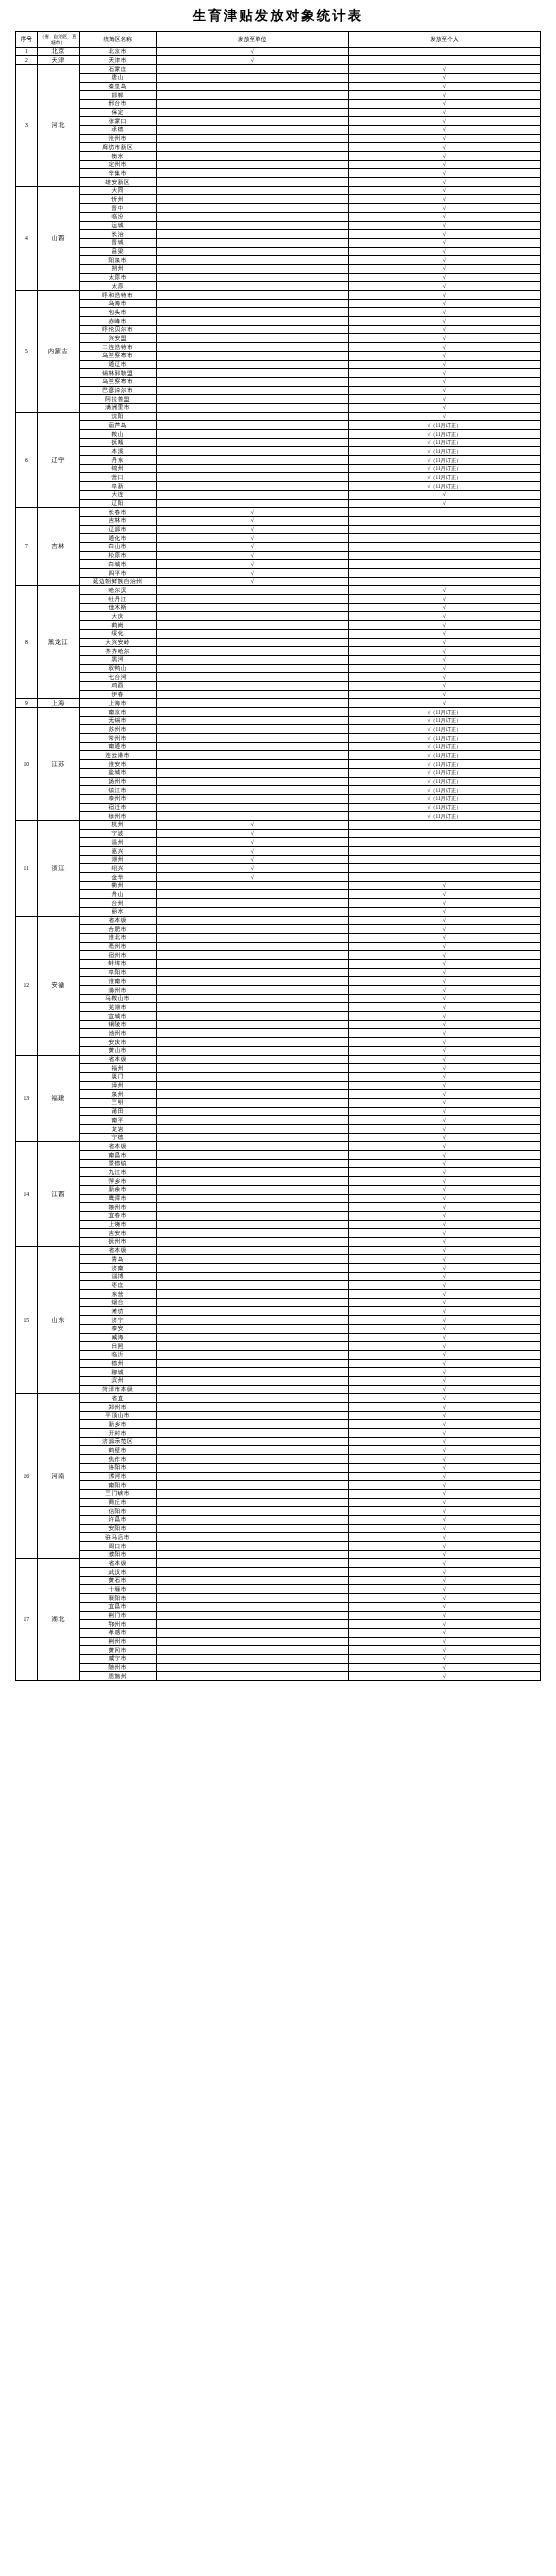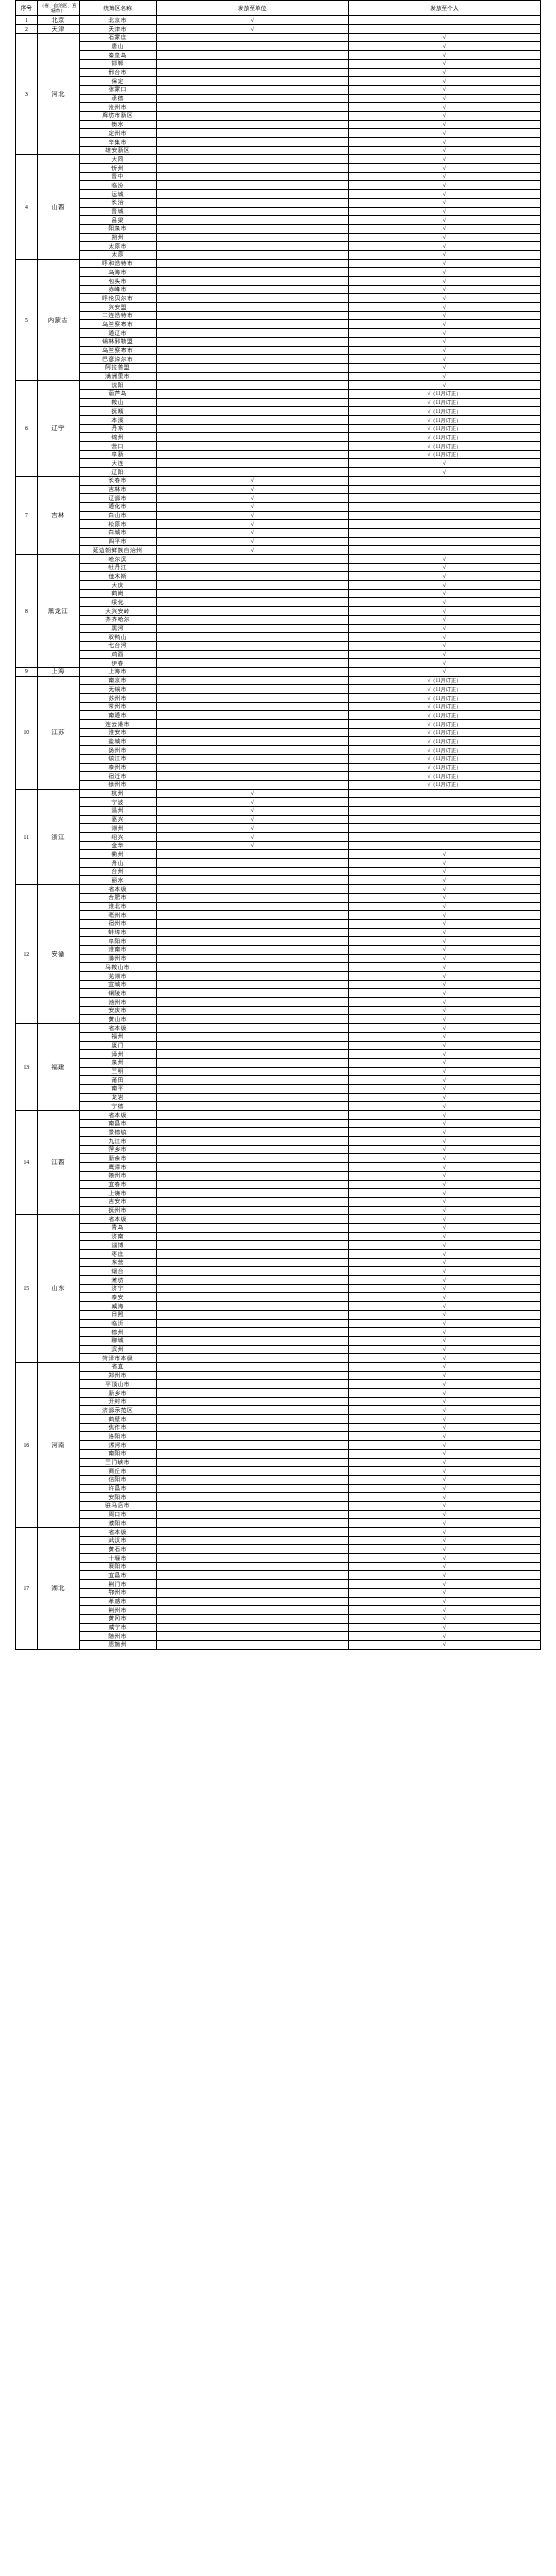--- a/index.html
+++ b/index.html
@@ -74,20 +74,21 @@
   }
   .note{
     font-size:5.2px;
   }
 </style>
 </head>
 <body>
 
 <div class="page">
 
+  <div class="title">生育津贴发放对象统计表</div>
 
   <table>
     <colgroup>
       <col class="c0">
         <col class="c1">
         <col class="c2">
         <col class="c3">
         <col class="c4">
     </colgroup>
     <thead>

